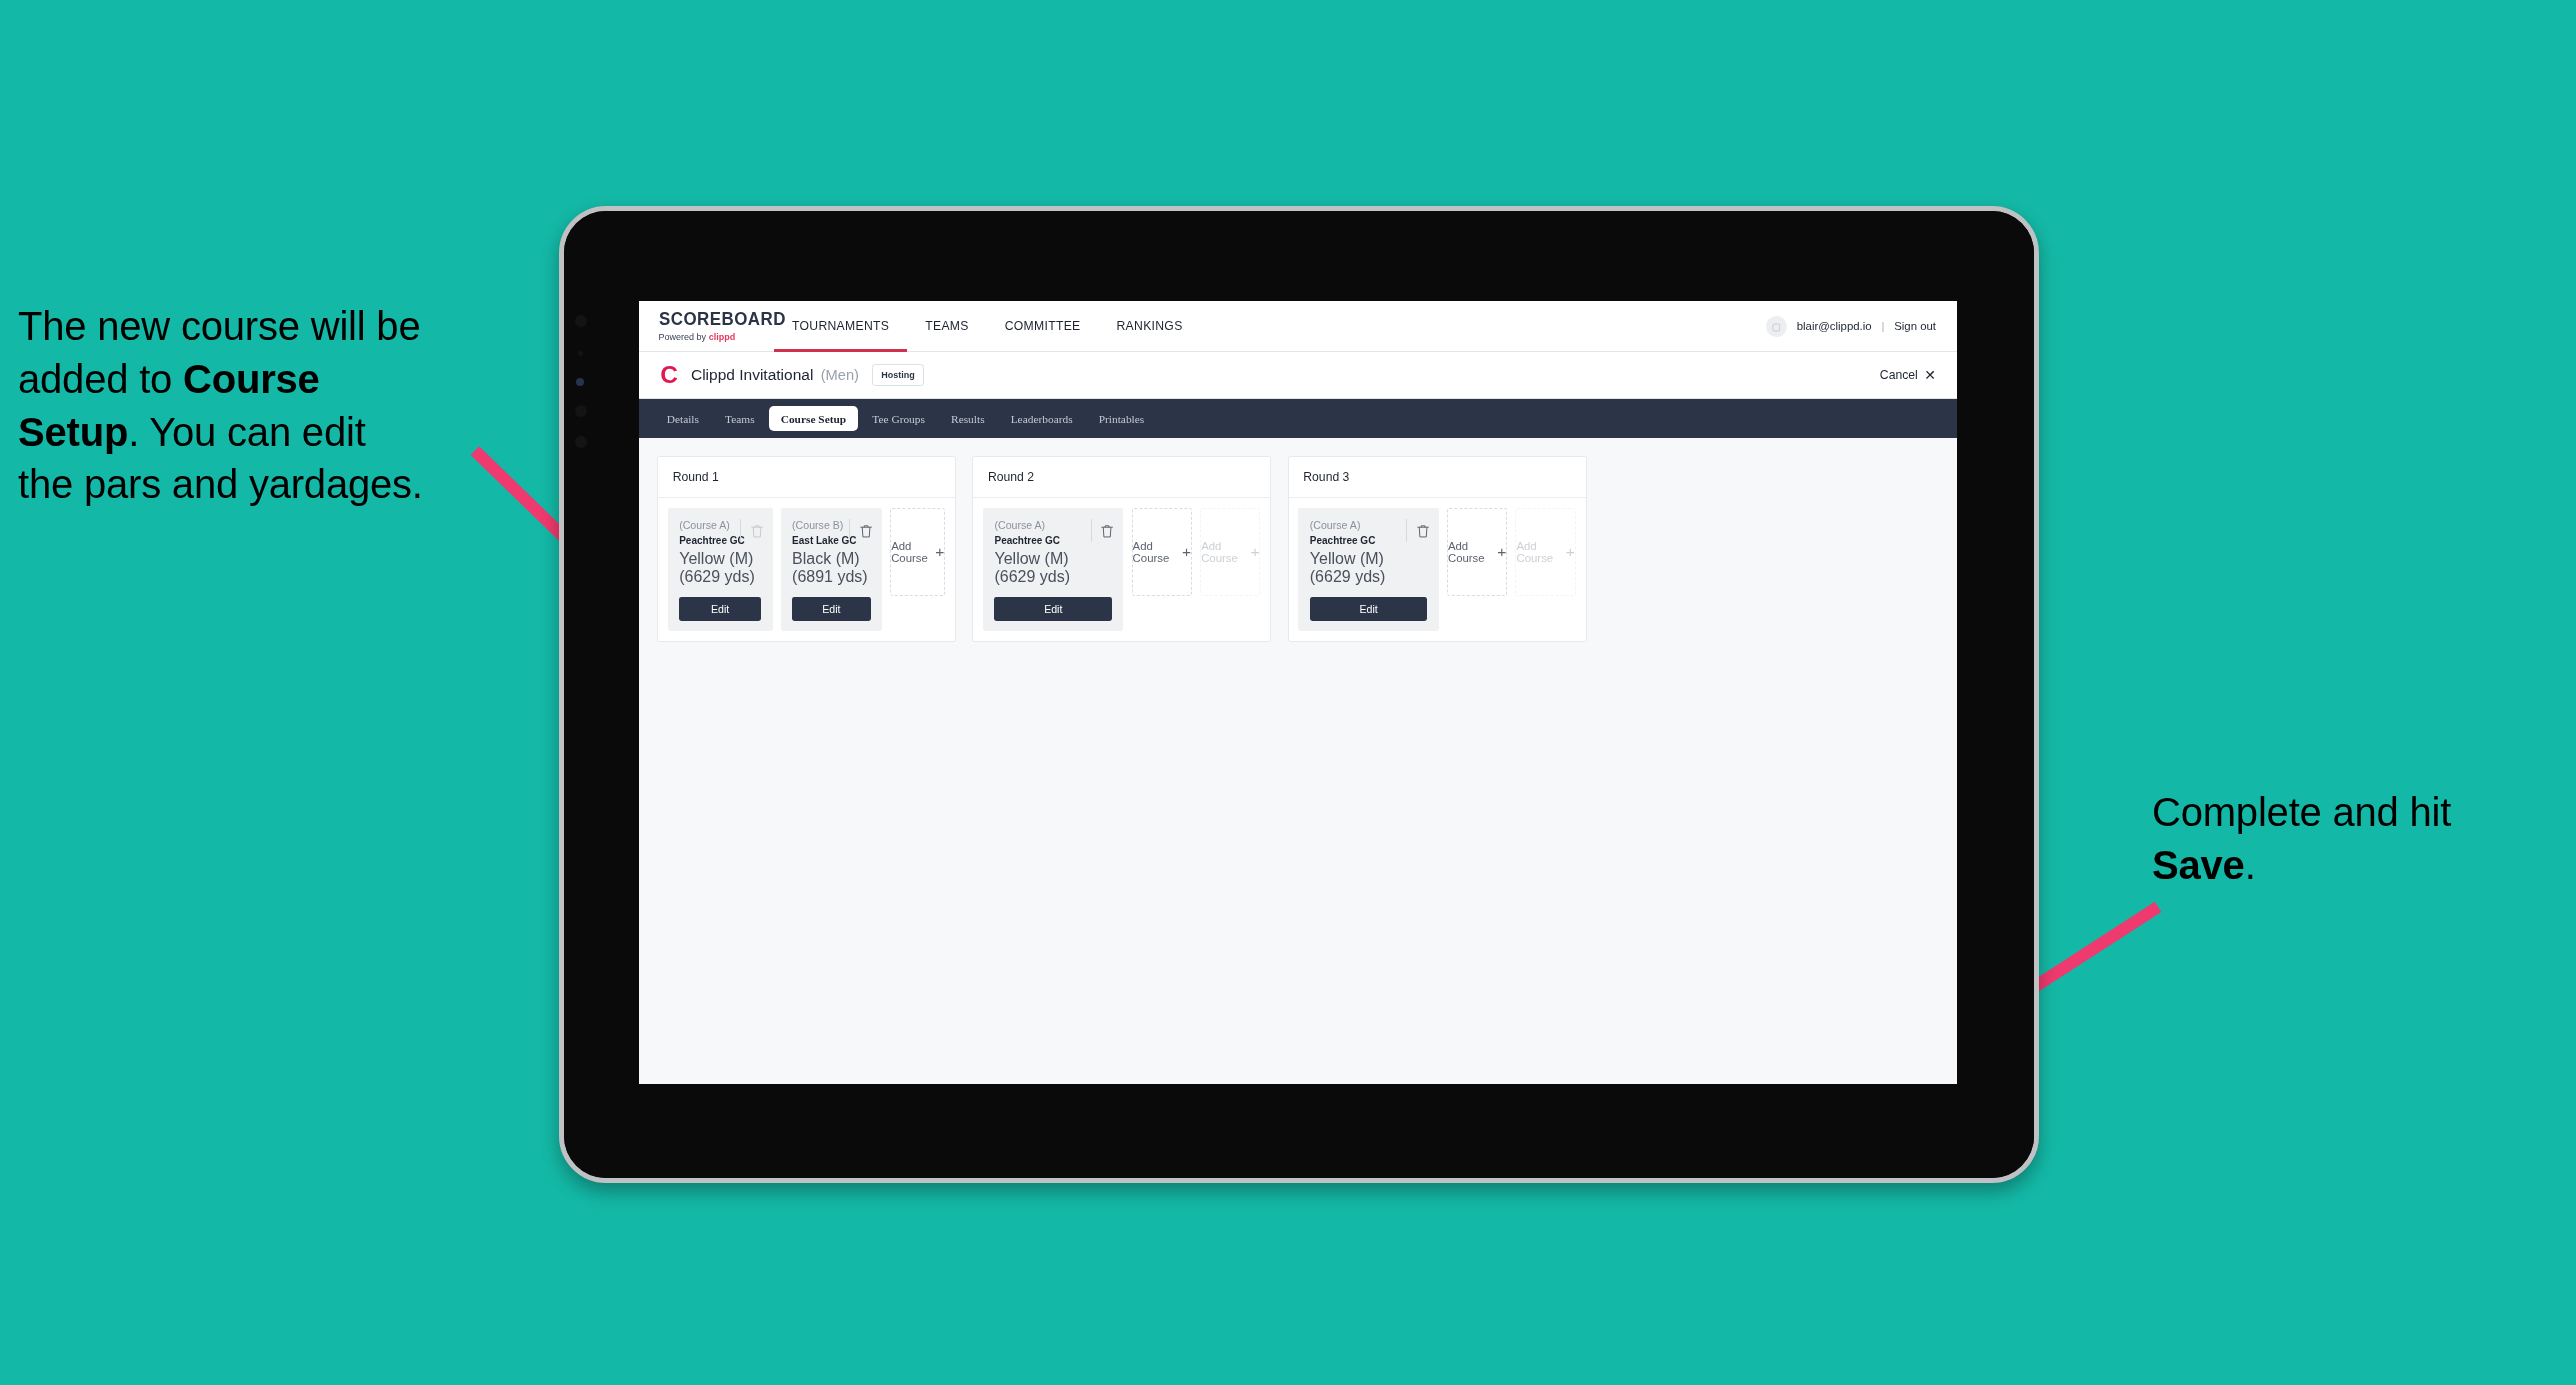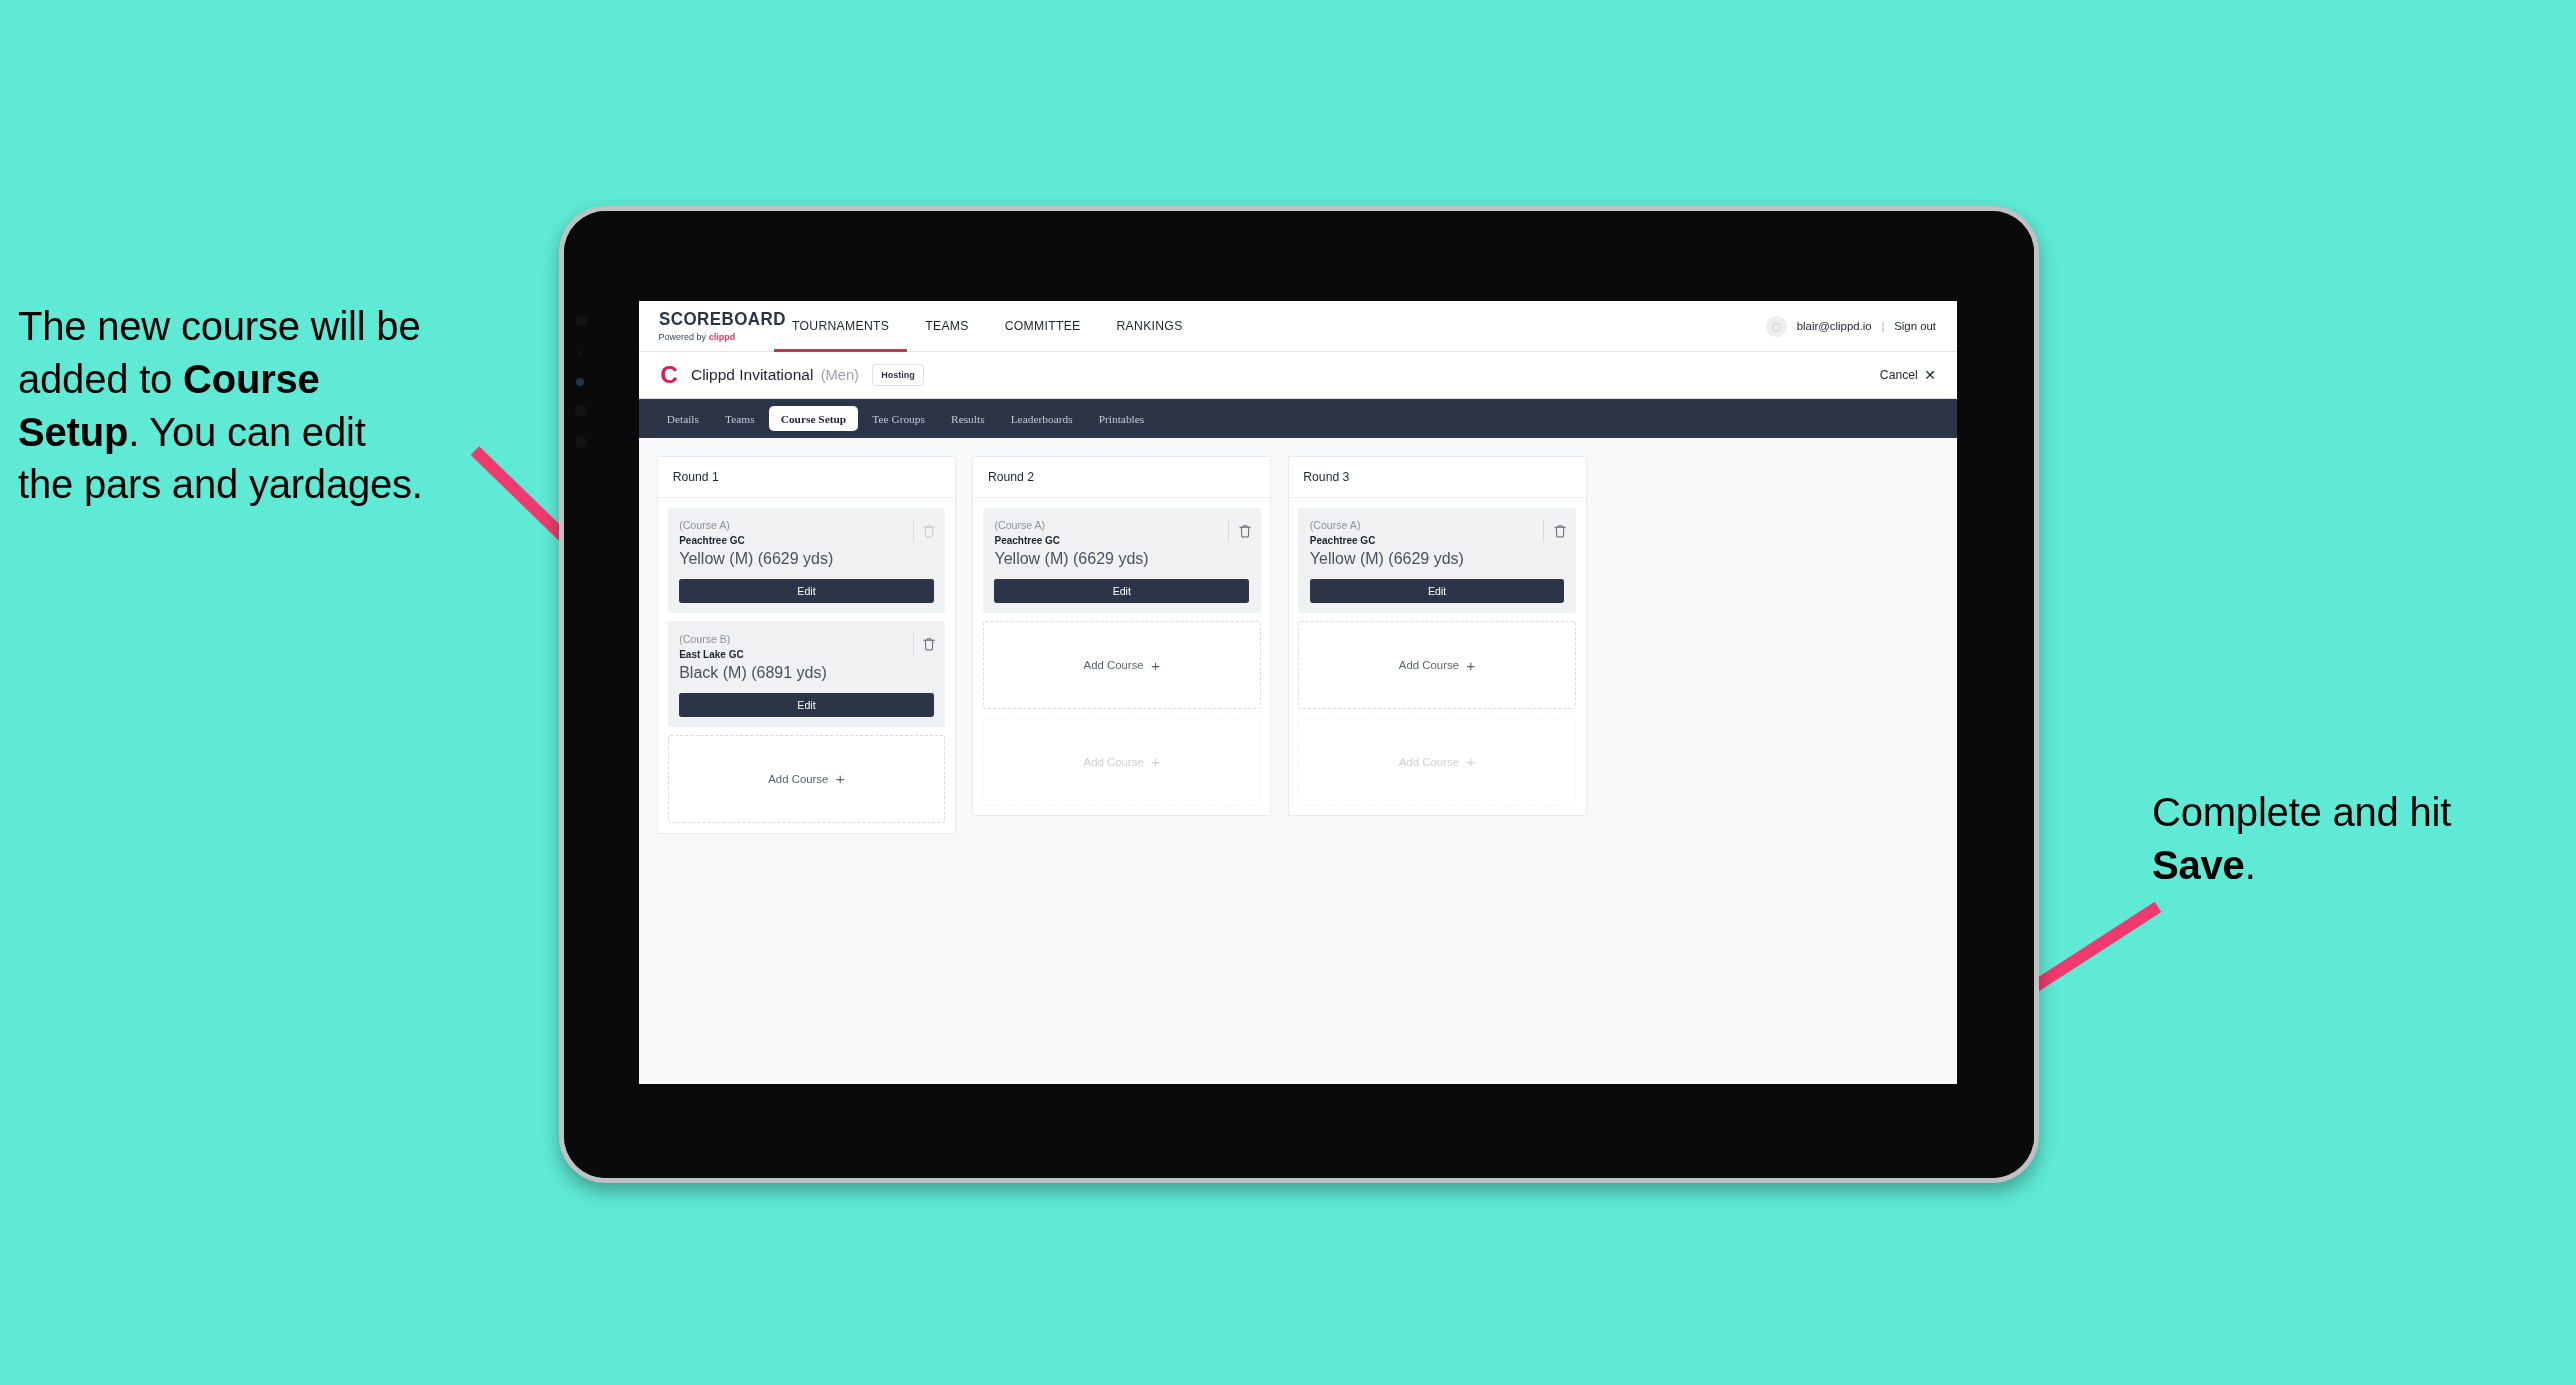--- a/index.html
+++ b/index.html
@@ -3,21 +3,21 @@
 <meta charset="utf-8">
 <style>
   * { box-sizing: border-box; margin: 0; padding: 0; }
   html, body {
     width: 2576px; height: 1386px;
     background: #ffffff;
     font-family: "Liberation Sans", sans-serif;
     overflow: hidden;
   }
 
-  .stage { position: relative; width: 2576px; height: 1386px; background:#5eead4; }
+  .stage { position: relative; width: 2576px; height: 1386px; background:#14b8a6; }
 
   
   .annot {
     position: absolute;
     color: #000;
     font-size: 40px;
     line-height: 1.32;
     font-weight: 400;
     letter-spacing: -0.2px;
   }
@@ -144,21 +144,21 @@
   }
   .col {
     width: 299px; background:#fff;
     border: 0.8px solid #e7e9ed; border-radius: 2.4px;
     display:flex; flex-direction: column;
   }
   .col-head {
     padding: 13px 14.7px; font-size: 12.2px; color:#1d2430;
     border-bottom: 0.8px solid #eceef1;
   }
-  .col-body { padding: 9.8px; display:flex; flex-direction:column; gap: 8.2px; }
+  .col-body { padding: 9.8px; display:flex; gap: 8.2px; }
 
   .course-card {
     background:#f0f1f3; border-radius: 2.4px; padding: 11.4px 11.4px 9.8px 11.4px;
     position: relative;
   }
   .cc-label { font-size: 10.6px; color:#8b929c; margin-bottom: 4.1px; }
   .cc-name  { font-size: 10px; color:#1d2430; font-weight: 700; margin-bottom: 4.1px; }
   .cc-tee   { font-size: 16px; color:#4a515c; }
   .cc-tools {
     position:absolute; top: 10.6px; right: 9.8px;

